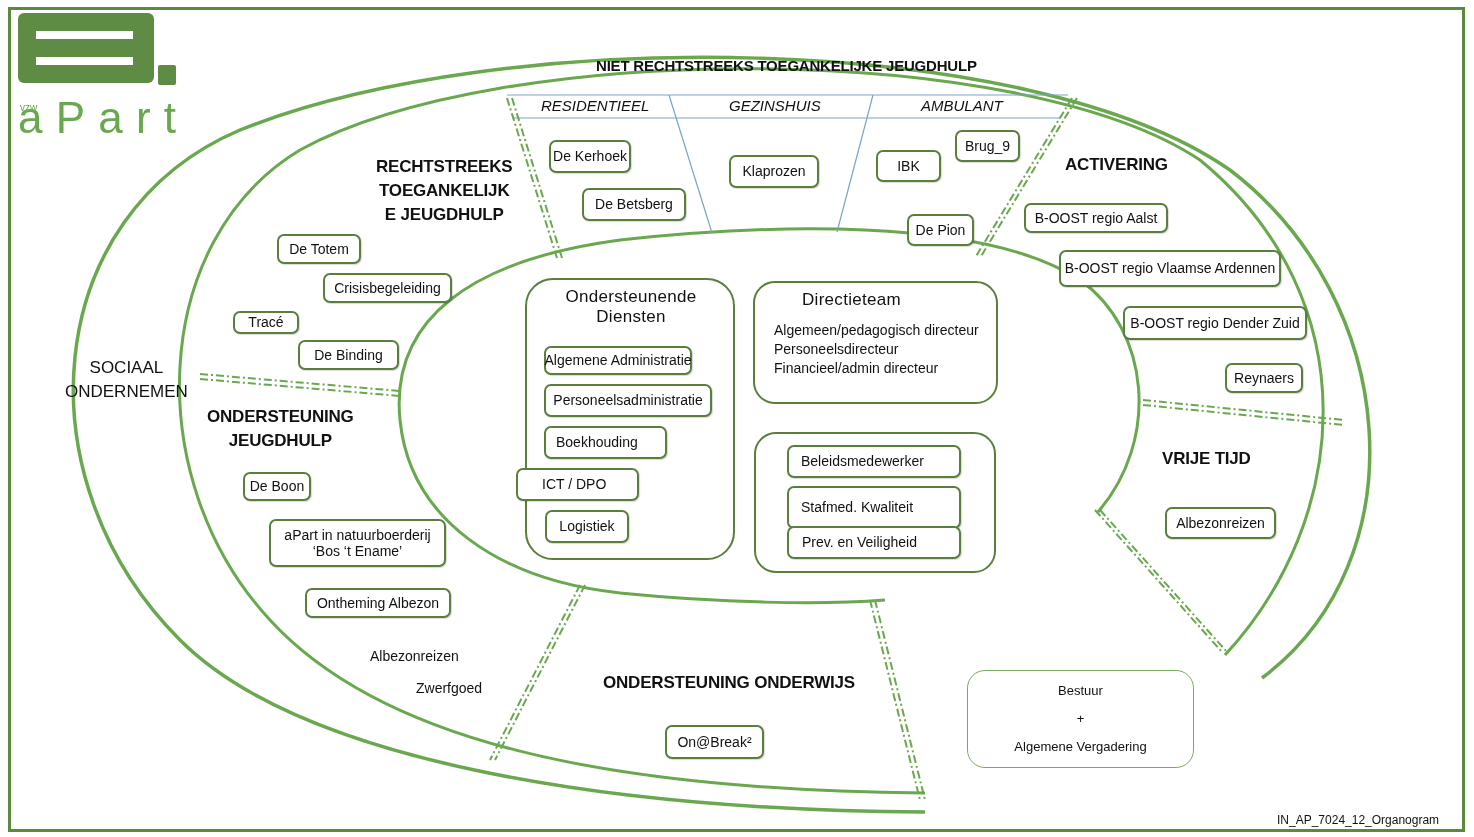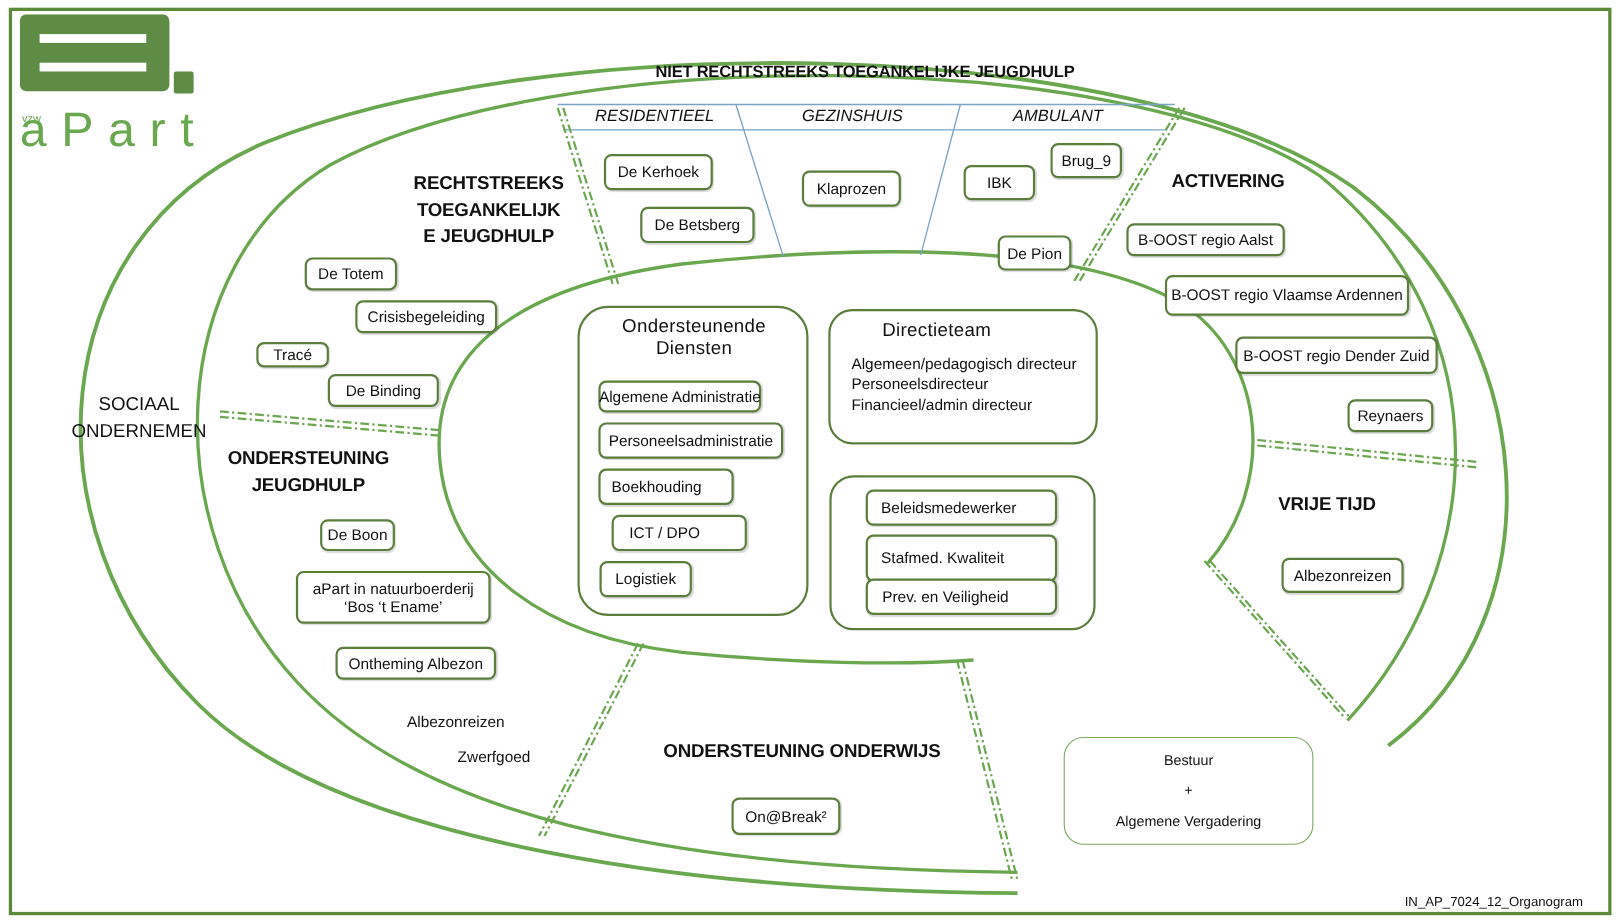--- a/index.html
+++ b/index.html
@@ -65,21 +65,21 @@
     <text x="2" y="98" font-family="Liberation Sans, sans-serif" font-size="10" fill="#6aa84f">vzw</text>
     <text x="0" y="120" font-family="Liberation Sans, sans-serif" font-size="44" fill="#6aa84f" font-weight="300" textLength="158">aPart</text>
   </svg>
 </div>
 
 <div class="heading" style="left:596px;top:54px;font-size:15px;">NIET RECHTSTREEKS TOEGANKELIJKE JEUGDHULP</div>
 <div class="col" style="left:541px;top:97px;">RESIDENTIEEL</div>
 <div class="col" style="left:729px;top:97px;">GEZINSHUIS</div>
 <div class="col" style="left:921px;top:97px;">AMBULANT</div>
 
-<div class="box" style="left:549px;top:140px;width:99px;height:33px;">De Kerhoek</div>
+<div class="box" style="left:549px;top:140px;width:82px;height:33px;">De Kerhoek</div>
 <div class="box" style="left:582px;top:188px;width:104px;height:33px;">De Betsberg</div>
 <div class="box" style="left:729px;top:155px;width:90px;height:33px;">Klaprozen</div>
 <div class="box" style="left:876px;top:150px;width:65px;height:32px;">IBK</div>
 <div class="box" style="left:955px;top:130px;width:65px;height:32px;">Brug_9</div>
 <div class="box" style="left:907px;top:198px;width:67px;height:32px;margin-top:16px;">De Pion</div>
 
 <div class="heading" style="left:376px;top:155px;">
   <div>RECHTSTREEKS</div>
   <div>TOEGANKELIJK</div>
   <div>E JEUGDHULP</div>
@@ -91,38 +91,38 @@
 
 <div class="label" style="left:65px;top:356px;font-size:17px;text-align:center;line-height:24px;">
   <div>SOCIAAL</div>
   <div>ONDERNEMEN</div>
 </div>
 
 <div class="heading" style="left:207px;top:405px;">
   <div>ONDERSTEUNING</div>
   <div>JEUGDHULP</div>
 </div>
-<div class="box" style="left:243px;top:472px;width:68px;height:29px;margin-left:48px;">De Boon</div>
+<div class="box" style="left:243px;top:472px;width:68px;height:29px;">De Boon</div>
 <div class="box" style="left:269px;top:519px;width:177px;height:48px;flex-direction:column;">
   <div>aPart in natuurboerderij</div>
   <div>‘Bos ‘t Ename’</div>
 </div>
 <div class="box" style="left:305px;top:588px;width:146px;height:30px;">Ontheming Albezon</div>
 <div class="label" style="left:370px;top:648px;font-size:14px;">Albezonreizen</div>
 <div class="label" style="left:416px;top:680px;font-size:14px;">Zwerfgoed</div>
 
 <div class="group" style="left:525px;top:278px;width:210px;height:282px;"></div>
 <div class="grouptitle" style="left:545px;top:287px;width:172px;">
   <div>Ondersteunende</div>
   <div>Diensten</div>
 </div>
 <div class="box" style="left:544px;top:346px;width:148px;height:29px;">Algemene Administratie</div>
 <div class="box" style="left:544px;top:384px;width:168px;height:33px;">Personeelsadministratie</div>
 <div class="box" style="left:544px;top:426px;width:123px;height:33px;justify-content:flex-start;padding-left:10px;">Boekhouding</div>
-<div class="box" style="left:556px;top:468px;width:123px;height:33px;justify-content:flex-start;padding-left:14px;">ICT / DPO</div>
+<div class="box" style="left:516px;top:468px;width:123px;height:33px;justify-content:flex-start;padding-left:24px;">ICT / DPO</div>
 <div class="box" style="left:545px;top:510px;width:84px;height:33px;">Logistiek</div>
 
 <div class="group" style="left:753px;top:281px;width:245px;height:123px;border-radius:22px;"></div>
 <div class="grouptitle" style="left:802px;top:290px;">Directieteam</div>
 <div style="position:absolute;left:774px;top:321px;">
   <div class="dirline">Algemeen/pedagogisch directeur</div>
   <div class="dirline">Personeelsdirecteur</div>
   <div class="dirline">Financieel/admin directeur</div>
 </div>
 

